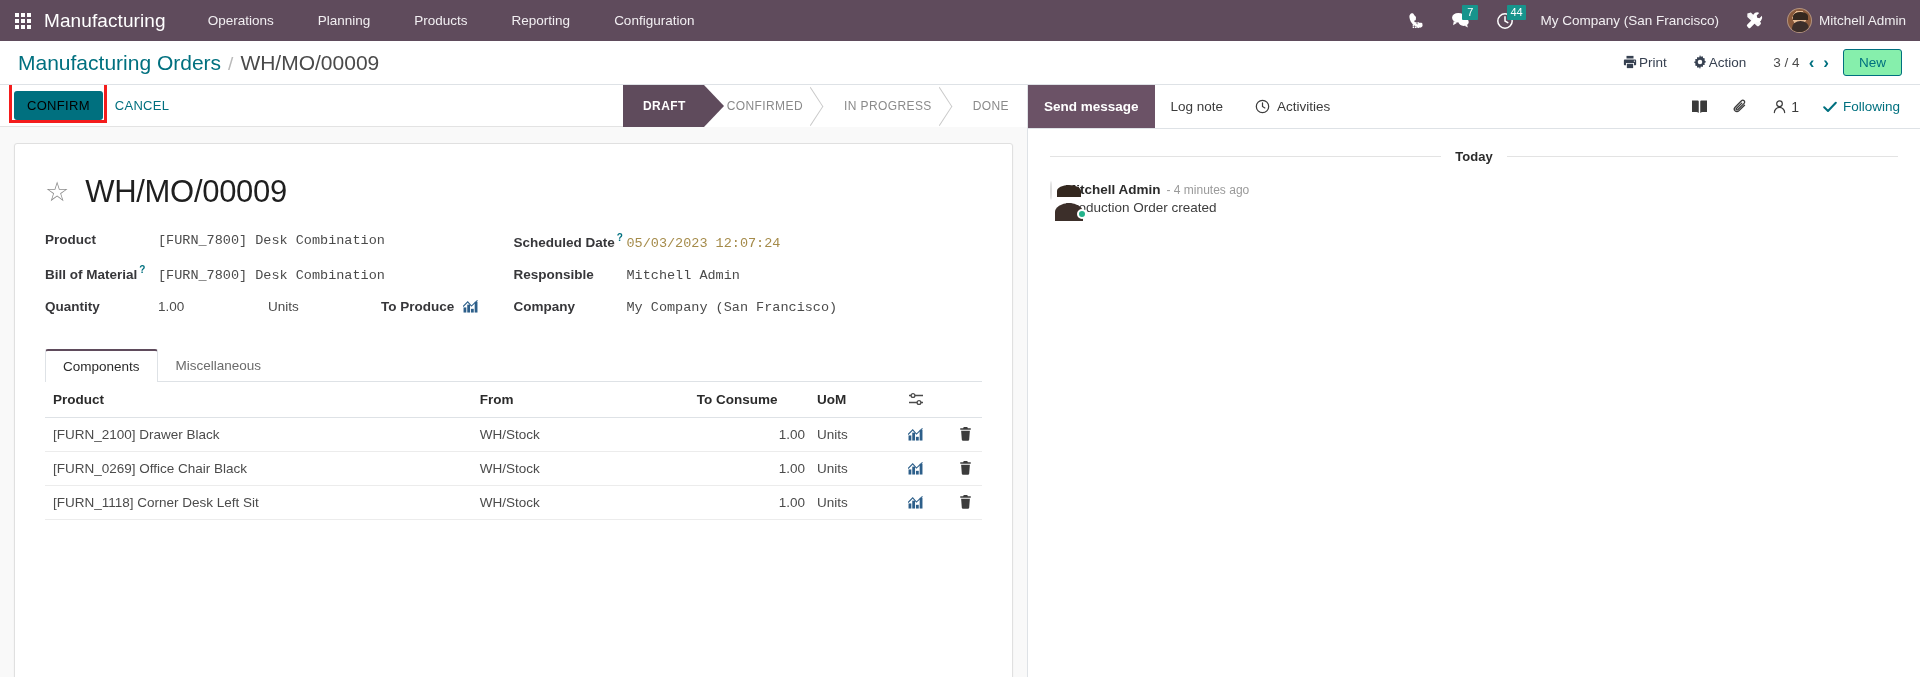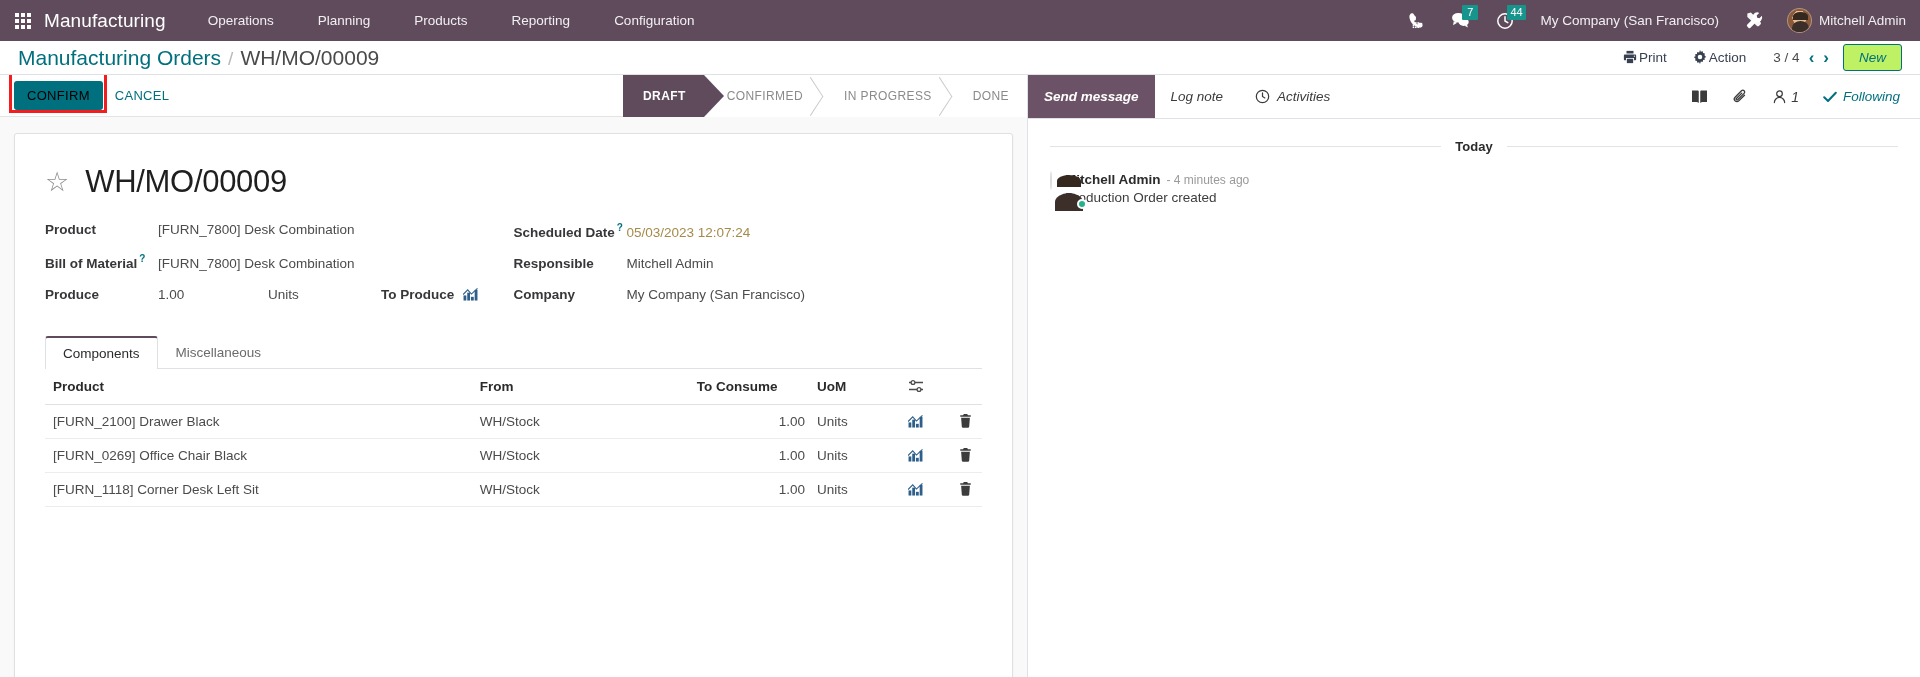--- a/index.html
+++ b/index.html
@@ -108,21 +108,21 @@
     content: ""; position: absolute; left: 5px; top: 3px;
     width: 15px; height: 8px; border-radius: 50% 50% 0 0;
     background: #34281f; z-index: 2;
   }
 
   
   .control-panel {
     background: #ffffff;
     border-bottom: 1px solid #dee2e6;
     padding: 0 18px;
-    height: 34px;
+    height: 44px;
     display: flex;
     align-items: center;
   }
   .breadcrumb {
     font-size: 21px;
     display: flex;
     align-items: baseline;
     gap: 7px;
   }
   .breadcrumb .bc-link { color: #00707f; cursor: pointer; }
@@ -151,26 +151,25 @@
   .pager .arrow {
     color: #00707f;
     font-size: 17px;
     line-height: 1;
     cursor: pointer;
     font-weight: bold;
   }
   .new-btn {
     border: 1px solid #00707f;
     color: #00707f;
-    background: #bef264;
+    background: #86efac;
     font-size: 13.5px;
     padding: 5px 15px;
     border-radius: 3px;
     cursor: pointer;
-    font-style: italic;
   }
 
   
   .page-wrap { display: flex; height: 636px; }
   .form-col {
     width: 1028px;
     background: #f9f9f9;
     position: relative;
     overflow: hidden;
     border-right: 1px solid #dee2e6;
@@ -290,21 +289,21 @@
     flex-shrink: 0;
     white-space: nowrap;
   }
   .flabel .q {
     font-size: 10px;
     color: #00707f;
     vertical-align: super;
     margin-left: 2px;
     cursor: pointer;
   }
-  .fvalue { color: #4b4b4b; }
+  .fvalue { color: #4b4b4b; font-family: Liberation Mono, monospace; }
   .fvalue.link { color: #4b4b4b; }
   .fvalue.date { color: #a58b4a; }
   .qty-val { width: 110px; color: #4b4b4b; }
   .uom-val { width: 113px; color: #4b4b4b; }
   .toproduce { display: flex; align-items: center; gap: 9px; color: #37373a; font-weight: bold; }
   .chart-ico { color: #2d5f8a; font-size: 14px; cursor: pointer; }
 
   
   .tabs {
     display: flex;
@@ -369,21 +368,20 @@
     display: flex;
     flex-direction: column;
     overflow: hidden;
   }
   .chatter-topbar {
     display: flex;
     align-items: stretch;
     border-bottom: 1px solid #dee2e6;
     height: 44px;
     padding: 0 14px 0 0;
-    font-style: italic;
   }
   .ct-btn {
     display: flex; align-items: center; gap: 7px;
     font-size: 13.5px;
     padding: 0 16px;
     cursor: pointer;
     color: #3b3b3b;
     white-space: nowrap;
   }
   .ct-btn.primary {
@@ -605,21 +603,21 @@
               <span class="flabel">Product</span>
               <span class="fvalue link">[FURN_7800] Desk Combination</span>
             </div>
 
             <div class="frow">
               <span class="flabel"><span>Bill of Material</span><span class="q">?</span></span>
               <span class="fvalue link">[FURN_7800] Desk Combination</span>
             </div>
 
             <div class="frow">
-              <span class="flabel">Produce</span>
+              <span class="flabel">Quantity</span>
               <span class="qty-val">1.00</span>
               <span class="uom-val">Units</span>
               <span class="toproduce">
                 <span>To Produce</span>
                 <span class="chart-ico">
                   <svg width="15" height="13" viewBox="0 0 16 14" fill="#2d5f8a">
                     <rect x="0.5" y="8" width="3" height="5.5"></rect>
                     <rect x="4.5" y="5" width="3" height="8.5"></rect>
                     <rect x="8.5" y="9.5" width="3" height="4"></rect>
                     <rect x="12.5" y="2" width="3" height="11.5"></rect>

